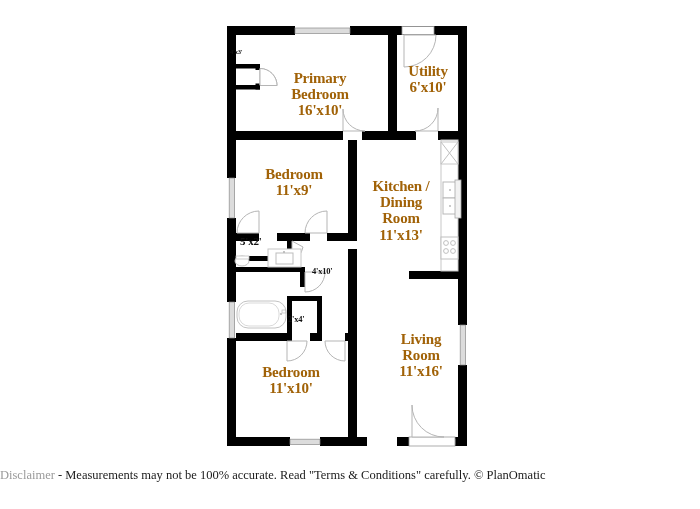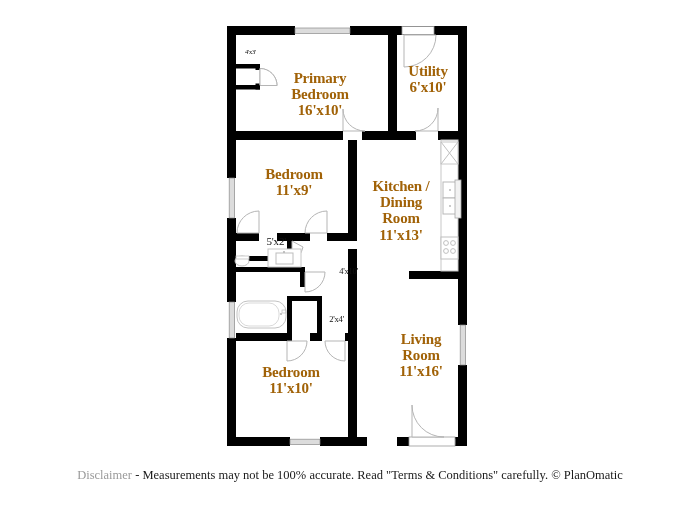--- a/index.html
+++ b/index.html
@@ -20,36 +20,35 @@
     font-family:"Liberation Serif", serif;
     font-weight:bold;
     color:#a16207;
     line-height:1.08;
     white-space:pre-line;
     letter-spacing:-0.2px;
   }
   .room-label.big{ font-size:15px; }
   .closet-label{
     position:absolute;
-    text-align:right;
-    font-family:"Liberation Serif", serif;
-    font-weight:normal;
+    text-align:left;
+    font-family:"Liberation Serif", serif;
+    font-weight:bold;
     color:#111111;
     font-size:8.5px;
     letter-spacing:-0.2px;
     white-space:nowrap;
   }
   .closet-label.sm{ font-size:6.5px; }
   .closet-label.md{ font-size:11px; }
   #disclaimer{
     position:absolute;
     left:0;
     top:468px;
     width:700px;
-    text-align:center;
     font-family:"Liberation Serif", serif;
     font-size:12.5px;
     color:#1a1a1a;
     white-space:nowrap;
   }
   #disclaimer .faded{
     color:#9a9a9a;
   }
 </style>
 </head>

